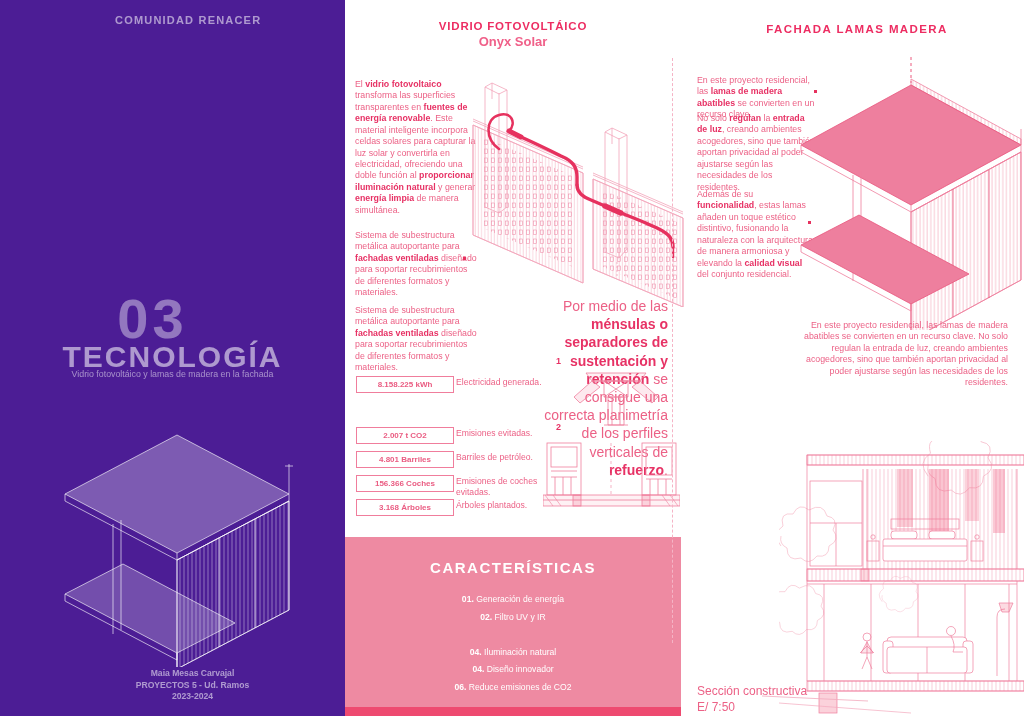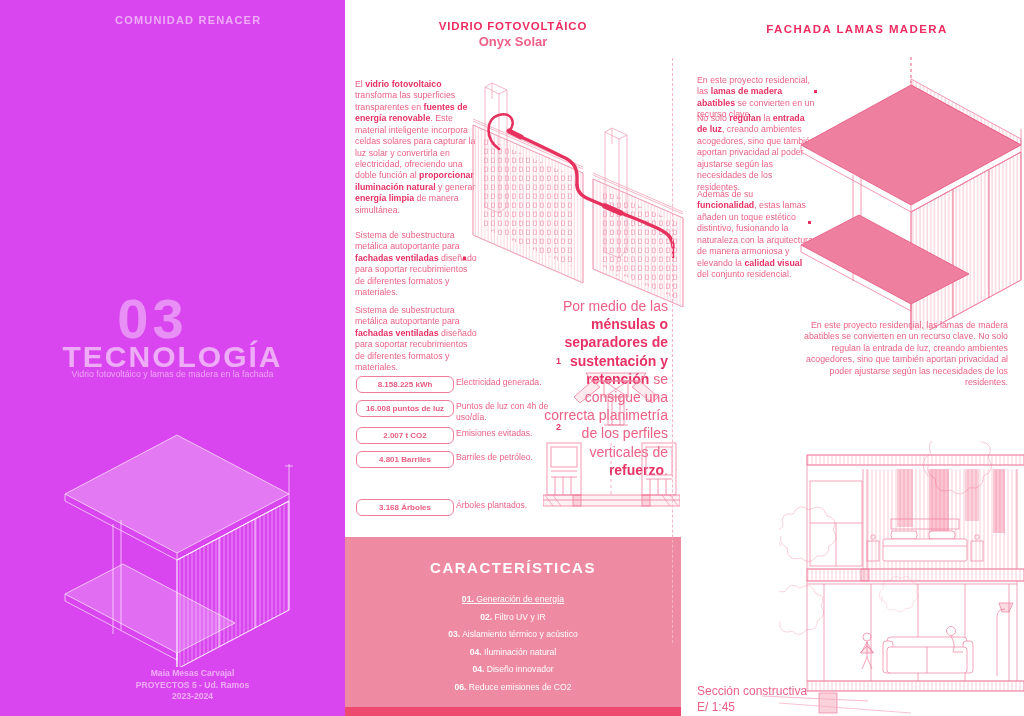--- a/index.html
+++ b/index.html
@@ -1,41 +1,41 @@
 <!DOCTYPE html>
 <html><head>
 <meta charset="utf-8">
 <style>
   html,body{margin:0;padding:0;background:#e9e9e9;}
   #board{position:relative;width:1024px;height:716px;background:#ffffff;overflow:hidden;
          font-family:"Liberation Sans", sans-serif;}
   .abs{position:absolute;}
   
-  #left-panel{left:0;top:0;width:345px;height:716px;background:#d946ef;}
+  #left-panel{left:0;top:0;width:345px;height:716px;background:#4c1d95;}
   .lp-header{left:115px;top:14px;font-size:11px;font-weight:bold;letter-spacing:1.2px;
              color:rgba(255,255,255,.55);}
   .lp-number{left:0;top:286px;width:305px;text-align:center;font-size:56px;font-weight:bold;
              color:rgba(255,255,255,.40);letter-spacing:4px;}
   .lp-title{left:0;top:340px;width:345px;text-align:center;font-size:30px;font-weight:bold;
             color:rgba(255,255,255,.55);letter-spacing:2px;}
   .lp-subtitle{left:0;top:369px;width:345px;text-align:center;font-size:8.8px;
                color:rgba(255,255,255,.50);}
   .lp-credits{left:0;top:668px;width:345px;text-align:center;font-size:8.6px;font-weight:bold;
               line-height:11.5px;color:rgba(255,255,255,.55);margin-left:20px;}
   
   .h-pink{color:#ed2d62;font-weight:bold;}
   .body-txt{font-size:8.8px;line-height:1.3;color:#ec6186;}
   .body-txt b{color:#e73265;}
   .right-align{text-align:right;}
   
   .mid-title{left:345px;top:20px;width:336px;text-align:center;font-size:11.5px;letter-spacing:.8px;}
   .mid-sub{left:345px;top:34px;width:336px;text-align:center;font-size:13px;font-weight:bold;color:#f06089;}
   .stat-row{left:356px;width:300px;height:22px;}
   .stat-box{position:absolute;left:0;top:0;width:96px;height:15px;border:1px solid #f07d9c;
-            border-radius:6px;font-size:8px;font-weight:bold;color:#ea5c82;text-align:center;
+            border-radius:0;font-size:8px;font-weight:bold;color:#ea5c82;text-align:center;
             line-height:15px;background:#fff;}
   .stat-desc{position:absolute;left:100px;top:1px;width:112px;font-size:8.6px;line-height:1.25;
              color:#ec6186;}
   .detail-label{font-size:9px;font-weight:bold;color:#e73265;}
   #features-box{left:345px;top:537px;width:336px;height:197px;background:#ee8aa2;}
   .feat-title{position:absolute;left:0;top:22px;width:336px;text-align:center;color:#ffffff;
               font-size:15px;font-weight:bold;letter-spacing:1.5px;}
   .feat-item{position:absolute;left:0;width:336px;text-align:center;color:#ffffff;font-size:8.6px;}
   .feat-item b{font-weight:bold;}
   #bottom-strip{left:345px;top:707px;width:336px;height:9px;background:#ee4a70;}
@@ -155,42 +155,41 @@
       <path d="M2,58 l8,11 M10,58 l8,11 M119,58 l8,11 M127,58 l8,11" stroke-width="0.6"></path>
       <rect x="30" y="58" width="8" height="11" fill="rgba(238,74,112,0.18)"></rect>
       <rect x="99" y="58" width="8" height="11" fill="rgba(238,74,112,0.18)"></rect>
     </g>
   </svg>
 
   <div class="abs stat-row" style="top:376px;">
     <div class="stat-box">8.158.225 kWh</div>
     <div class="stat-desc">Electricidad generada.</div>
   </div>
-  <div class="abs stat-row" style="top:400px;">
-    <div class="stat-box">16.008 puntos de luz</div>
-    <div class="stat-desc">Puntos de luz con 4h de uso/día.</div>
-  </div>
   <div class="abs stat-row" style="top:427px;">
     <div class="stat-box">2.007 t CO2</div>
     <div class="stat-desc">Emisiones evitadas.</div>
   </div>
   <div class="abs stat-row" style="top:451px;">
     <div class="stat-box">4.801 Barriles</div>
     <div class="stat-desc">Barriles de petróleo.</div>
   </div>
+  <div class="abs stat-row" style="top:475px;">
+    <div class="stat-box">156.366 Coches</div>
+    <div class="stat-desc">Emisiones de coches evitadas.</div>
+  </div>
   <div class="abs stat-row" style="top:499px;">
     <div class="stat-box">3.168 Árboles</div>
     <div class="stat-desc">Árboles plantados.</div>
   </div>
 
   <div id="features-box" class="abs">
     <div class="feat-title">CARACTERÍSTICAS</div>
-    <div class="feat-item" style="top:57px;text-decoration:underline;"><b>01.</b> Generación de energía</div>
+    <div class="feat-item" style="top:57px;"><b>01.</b> Generación de energía</div>
     <div class="feat-item" style="top:74.5px;"><b>02.</b> Filtro UV y IR</div>
-    <div class="feat-item" style="top:92px;"><b>03.</b> Aislamiento térmico y acústico</div>
     <div class="feat-item" style="top:109.5px;"><b>04.</b> Iluminación natural</div>
     <div class="feat-item" style="top:127px;"><b>04.</b> Diseño innovador</div>
     <div class="feat-item" style="top:144.5px;"><b>06.</b> Reduce emisiones de CO2</div>
   </div>
   <div id="bottom-strip" class="abs"></div>
 
   <div class="abs divider-dashed"></div>
 
   <div class="abs marker" style="left:463px;top:257px;"></div>
   <div class="abs marker" style="left:814px;top:90px;"></div>
@@ -290,19 +289,19 @@
 
       <rect x="28" y="240" width="217" height="10" fill="url(#hs)"></rect>
       <path d="M28,240 H245 M28,250 H245"></path>
       <rect x="40" y="252" width="18" height="20" fill="rgba(238,74,112,0.25)"></rect>
       <path d="M0,262 L132,272" stroke="#f3a9bd"></path>
     </g>
   </svg>
 
   <div class="abs sec-caption" style="left:697px;top:684px;">
     <div>Sección constructiva</div>
-    <div>E/ 1:45</div>
+    <div>E/ 7:50</div>
   </div>
   <svg class="abs" style="left:760px;top:690px;" width="110" height="14" viewBox="0 0 110 14">
     <path d="M2,6 L108,11" stroke="#f3a9bd" stroke-width="0.8" fill="none"></path>
   </svg>
 
 </div>
 
 </body></html>

